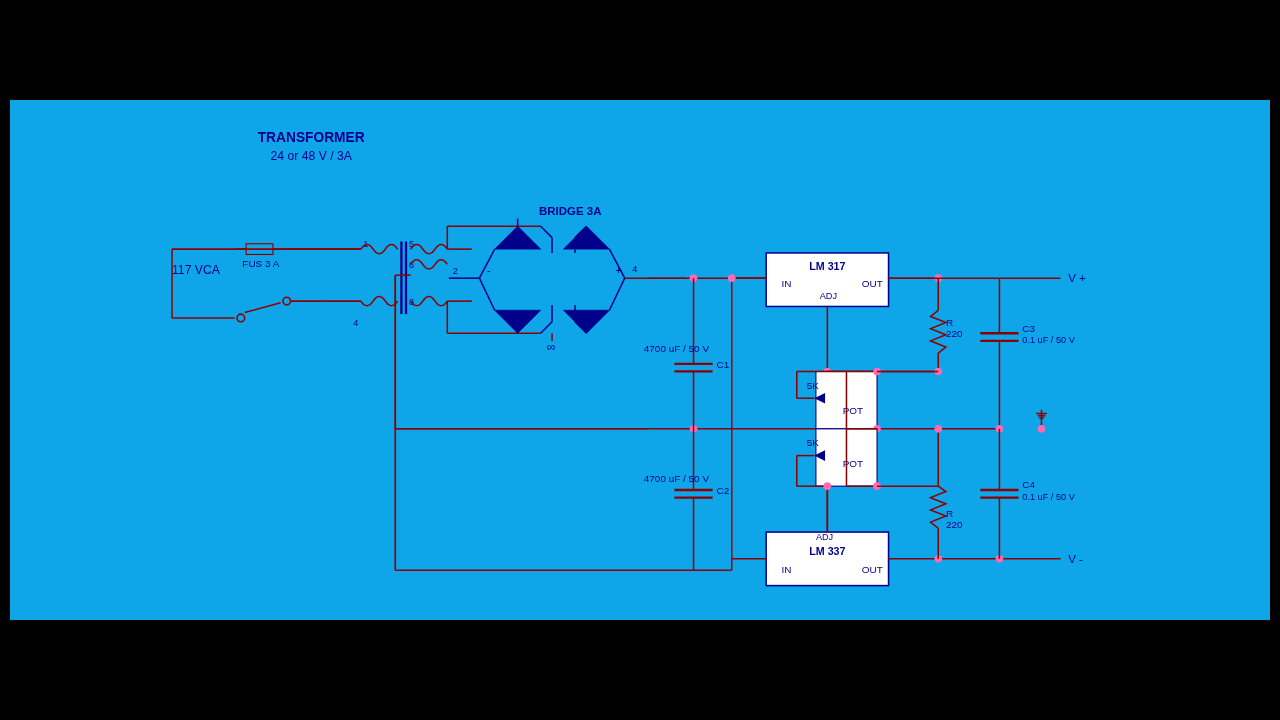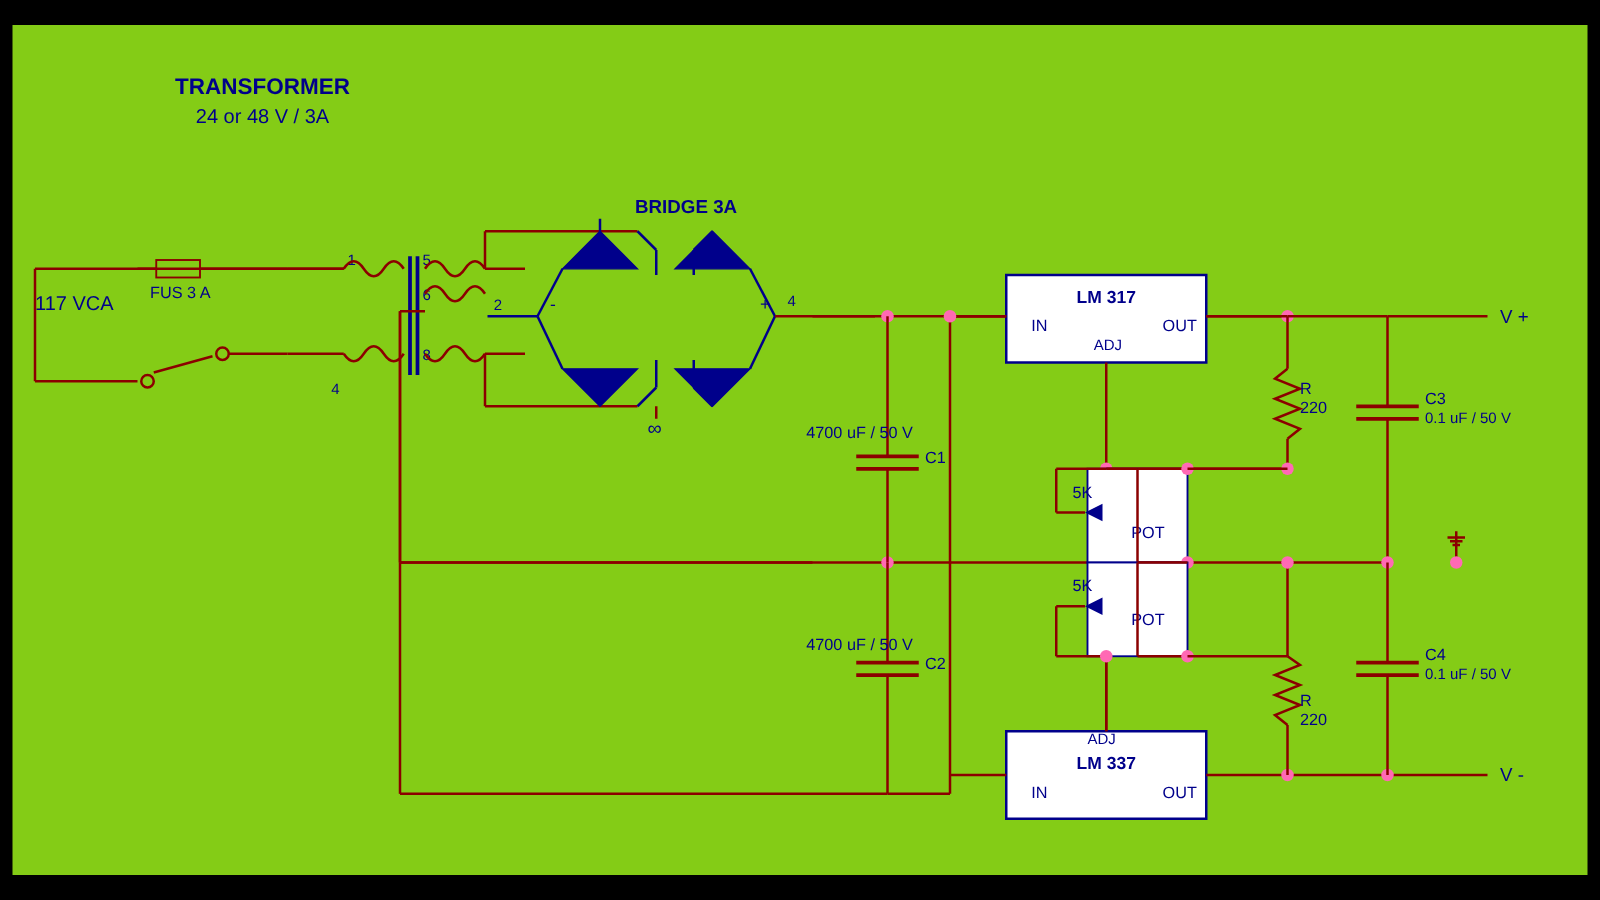--- a/index.html
+++ b/index.html
@@ -7,22 +7,22 @@
       width: 1280px;
       height: 720px;
       background: #000;
       display: flex;
       align-items: center;
       justify-content: center;
       overflow: hidden;
     }
     #canvas-area {
       width: 1260px;
-      height: 680px;
-      background: #84cc16;
+      height: 520px;
+      background: #0ea5e9;
       position: relative;
     }
     svg {
       width: 100%;
       height: 100%;
     }
     text {
       font-family: Arial, sans-serif;
     }
   </style>

